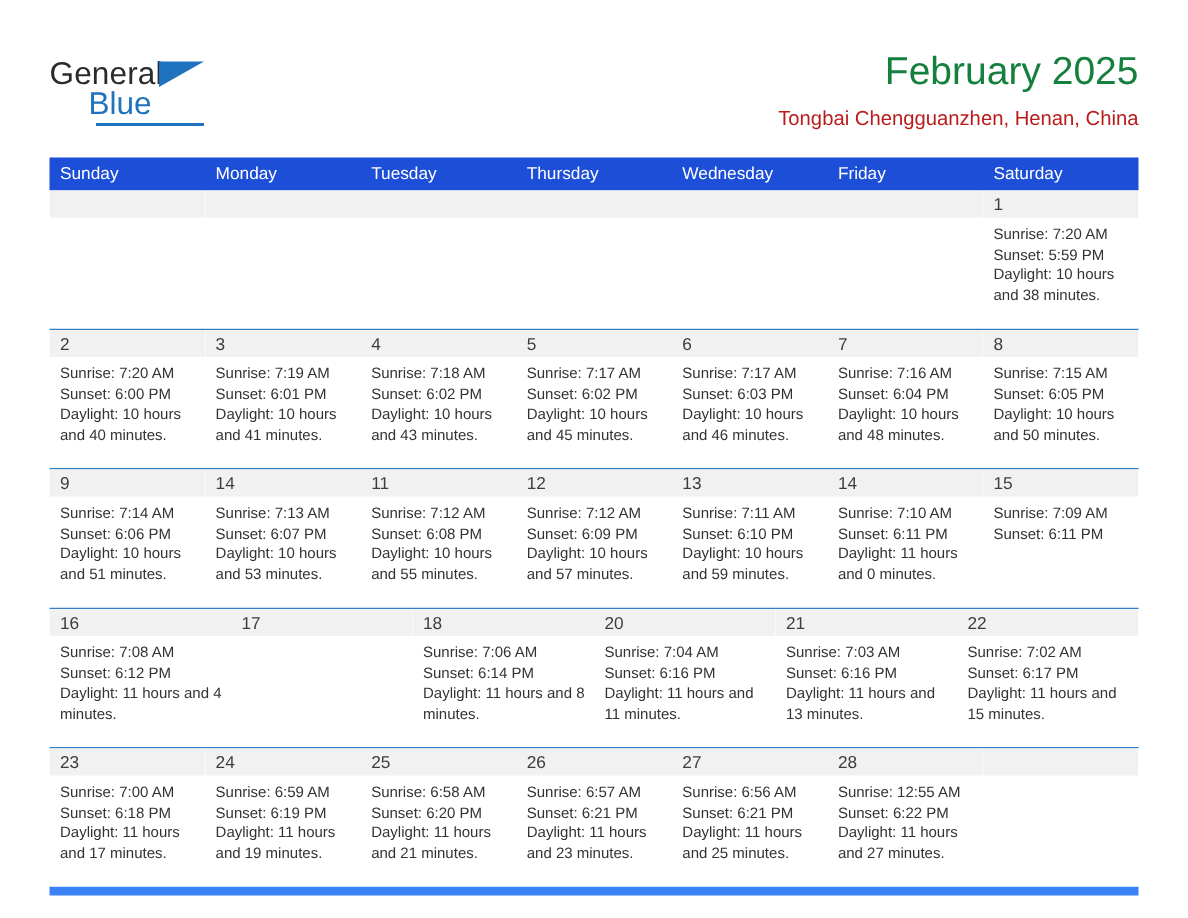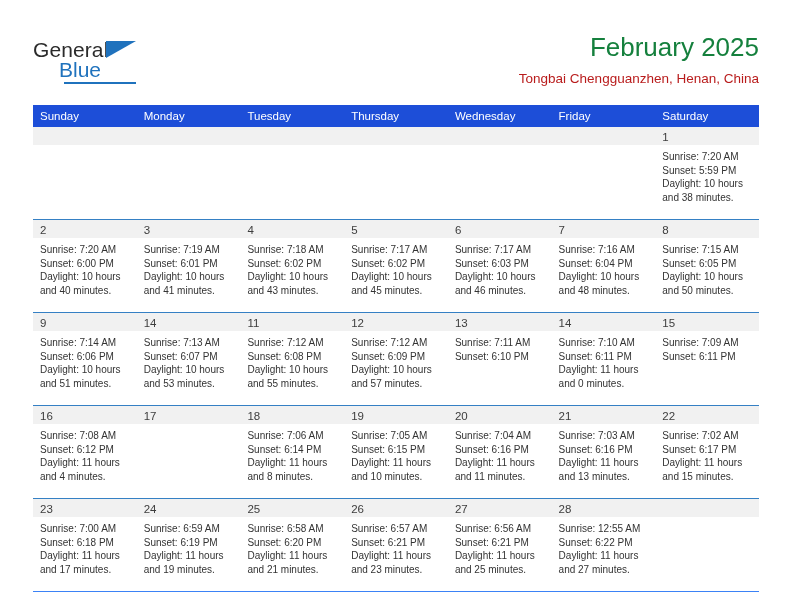--- a/index.html
+++ b/index.html
@@ -113,21 +113,21 @@
     box-sizing: border-box;
     white-space: nowrap;
   }
 
   .week {
     display: flex;
     height: 92px;
     border-bottom: 1px solid #3580c4;
   }
   .week:last-child {
-    border-bottom: 1px solid #3b82f6;
+    border-bottom: 6px solid #3b82f6;
   }
   .cell {
     flex: 1 1 0;
     box-sizing: border-box;
     position: relative;
     background: #ffffff;
     overflow: hidden;
   }
   .cell .daynum-band {
     height: 18px;
@@ -304,20 +304,21 @@
               <div>Sunrise: 7:12 AM</div>
               <div>Sunset: 6:09 PM</div>
               <div>Daylight: 10 hours and 57 minutes.</div>
             </div>
           </div>
           <div class="cell">
             <div class="daynum-band"><span class="daynum">13</span></div>
             <div class="info">
               <div>Sunrise: 7:11 AM</div>
               <div>Sunset: 6:10 PM</div>
+              <div>Daylight: 10 hours and 59 minutes.</div>
             </div>
           </div>
           <div class="cell">
             <div class="daynum-band"><span class="daynum">14</span></div>
             <div class="info">
               <div>Sunrise: 7:10 AM</div>
               <div>Sunset: 6:11 PM</div>
               <div>Daylight: 11 hours and 0 minutes.</div>
             </div>
           </div>
@@ -343,28 +344,20 @@
           </div>
           <div class="cell">
             <div class="daynum-band"><span class="daynum">18</span></div>
             <div class="info">
               <div>Sunrise: 7:06 AM</div>
               <div>Sunset: 6:14 PM</div>
               <div>Daylight: 11 hours and 8 minutes.</div>
             </div>
           </div>
           <div class="cell">
-            <div class="daynum-band"><span class="daynum">19</span></div>
-            <div class="info">
-              <div>Sunrise: 7:05 AM</div>
-              <div>Sunset: 6:15 PM</div>
-              <div>Daylight: 11 hours and 10 minutes.</div>
-            </div>
-          </div>
-          <div class="cell">
             <div class="daynum-band"><span class="daynum">20</span></div>
             <div class="info">
               <div>Sunrise: 7:04 AM</div>
               <div>Sunset: 6:16 PM</div>
               <div>Daylight: 11 hours and 11 minutes.</div>
             </div>
           </div>
           <div class="cell">
             <div class="daynum-band"><span class="daynum">21</span></div>
             <div class="info">

